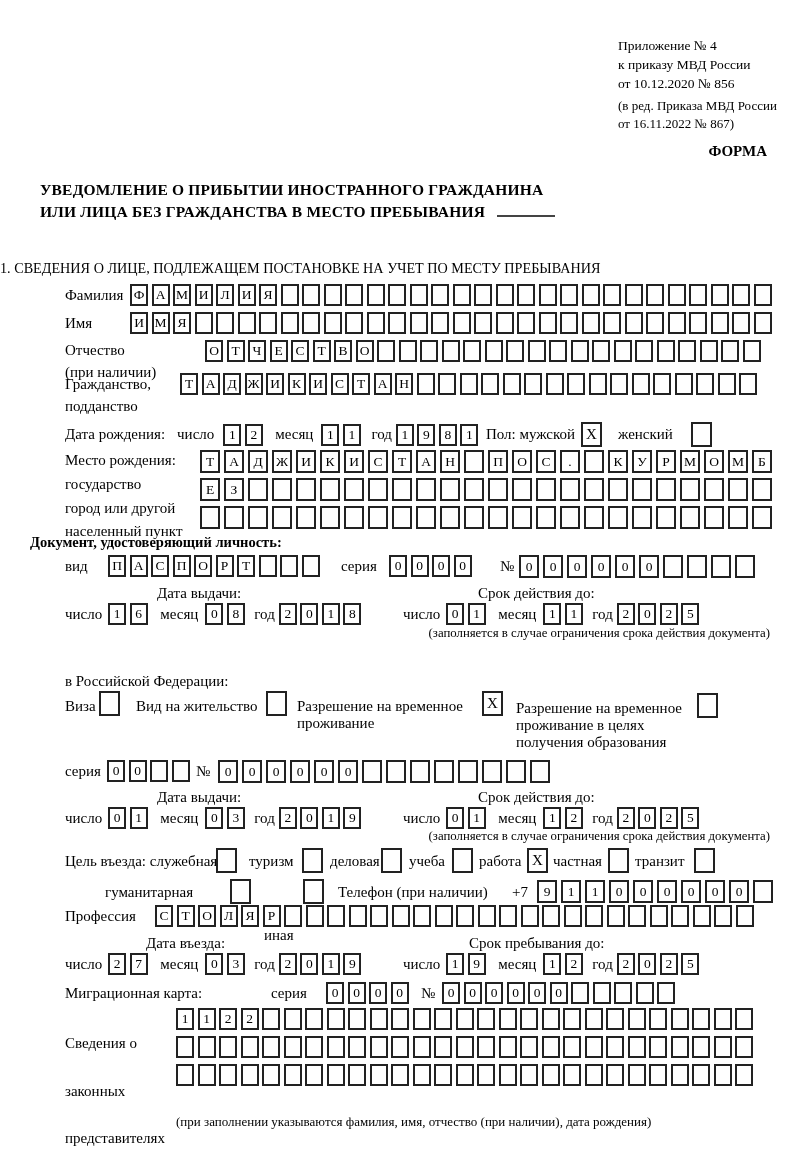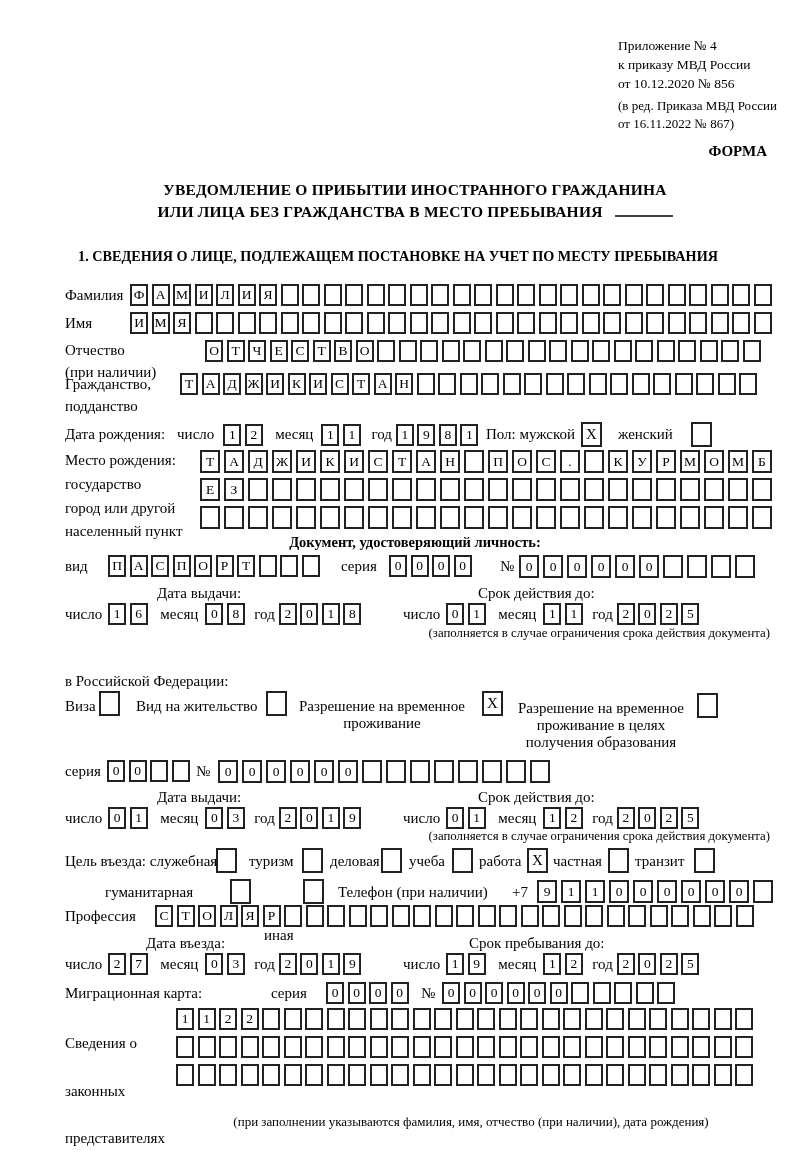--- a/index.html
+++ b/index.html
@@ -3,21 +3,21 @@
 <meta charset="utf-8">
 <style>
   html,body{margin:0;padding:0;background:#fff;}
   body{width:800px;height:1163px;font-family:"Liberation Serif",serif;color:#000;}
   .page{position:relative;width:800px;height:1163px;background:#fff;overflow:hidden;}
   .abs{position:absolute;}
   .lbl{font-size:15px;white-space:nowrap;}
   .small{font-size:13.5px;line-height:19px;}
   .xsmall{font-size:13px;line-height:18px;}
   .bold{font-weight:bold;}
-  .center{text-align:center;}
+  .center{text-align:left;}
   .right{text-align:right;}
   .cells{display:inline-flex;}
   .cell{box-sizing:border-box;flex:none;width:18px;height:22px;border:2px solid #222;
         margin-right:3.5px;display:inline-flex;align-items:center;justify-content:center;
         font-size:13.5px;background:#fff;}
   .wide .cell{width:20px;height:23px;margin-right:4px;}
   .cbx{box-sizing:border-box;flex:none;width:21px;height:25px;border:2px solid #222;
        display:inline-flex;align-items:center;justify-content:center;font-size:15px;background:#fff;}
   .flexrow{display:flex;align-items:center;}
   .title{font-size:15.5px;font-weight:bold;line-height:22px;letter-spacing:.2px;}
@@ -41,21 +41,21 @@
     <div>(в ред. Приказа МВД России</div>
     <div>от 16.11.2022 № 867)</div>
   </div>
   <div class="abs bold right" style="left:617px;top:143px;width:150px;font-size:15px">ФОРМА</div>
 
   <div class="abs title center" style="left:40px;top:179px;width:750px">
     <div>УВЕДОМЛЕНИЕ О ПРИБЫТИИ ИНОСТРАННОГО ГРАЖДАНИНА</div>
     <div><span>ИЛИ ЛИЦА БЕЗ ГРАЖДАНСТВА В МЕСТО ПРЕБЫВАНИЯ</span><span class="blank-line"></span></div>
   </div>
 
-  <div class="abs center" style="left:0;top:248px;width:796px;font-size:14.2px;font-weight:bold">1. СВЕДЕНИЯ О ЛИЦЕ, ПОДЛЕЖАЩЕМ ПОСТАНОВКЕ НА УЧЕТ ПО МЕСТУ ПРЕБЫВАНИЯ</div>
+  <div class="abs center" style="left:0;top:260px;width:796px;font-size:14.2px;font-weight:normal">1. СВЕДЕНИЯ О ЛИЦЕ, ПОДЛЕЖАЩЕМ ПОСТАНОВКЕ НА УЧЕТ ПО МЕСТУ ПРЕБЫВАНИЯ</div>
 
   <span class="abs lbl" style="left:65px;top:287px">Фамилия</span>
   <span class="abs cells" style="left:130px;top:284px">
       <span class="cell">Ф</span>
       <span class="cell">А</span>
       <span class="cell">М</span>
       <span class="cell">И</span>
       <span class="cell">Л</span>
       <span class="cell">И</span>
       <span class="cell">Я</span>

